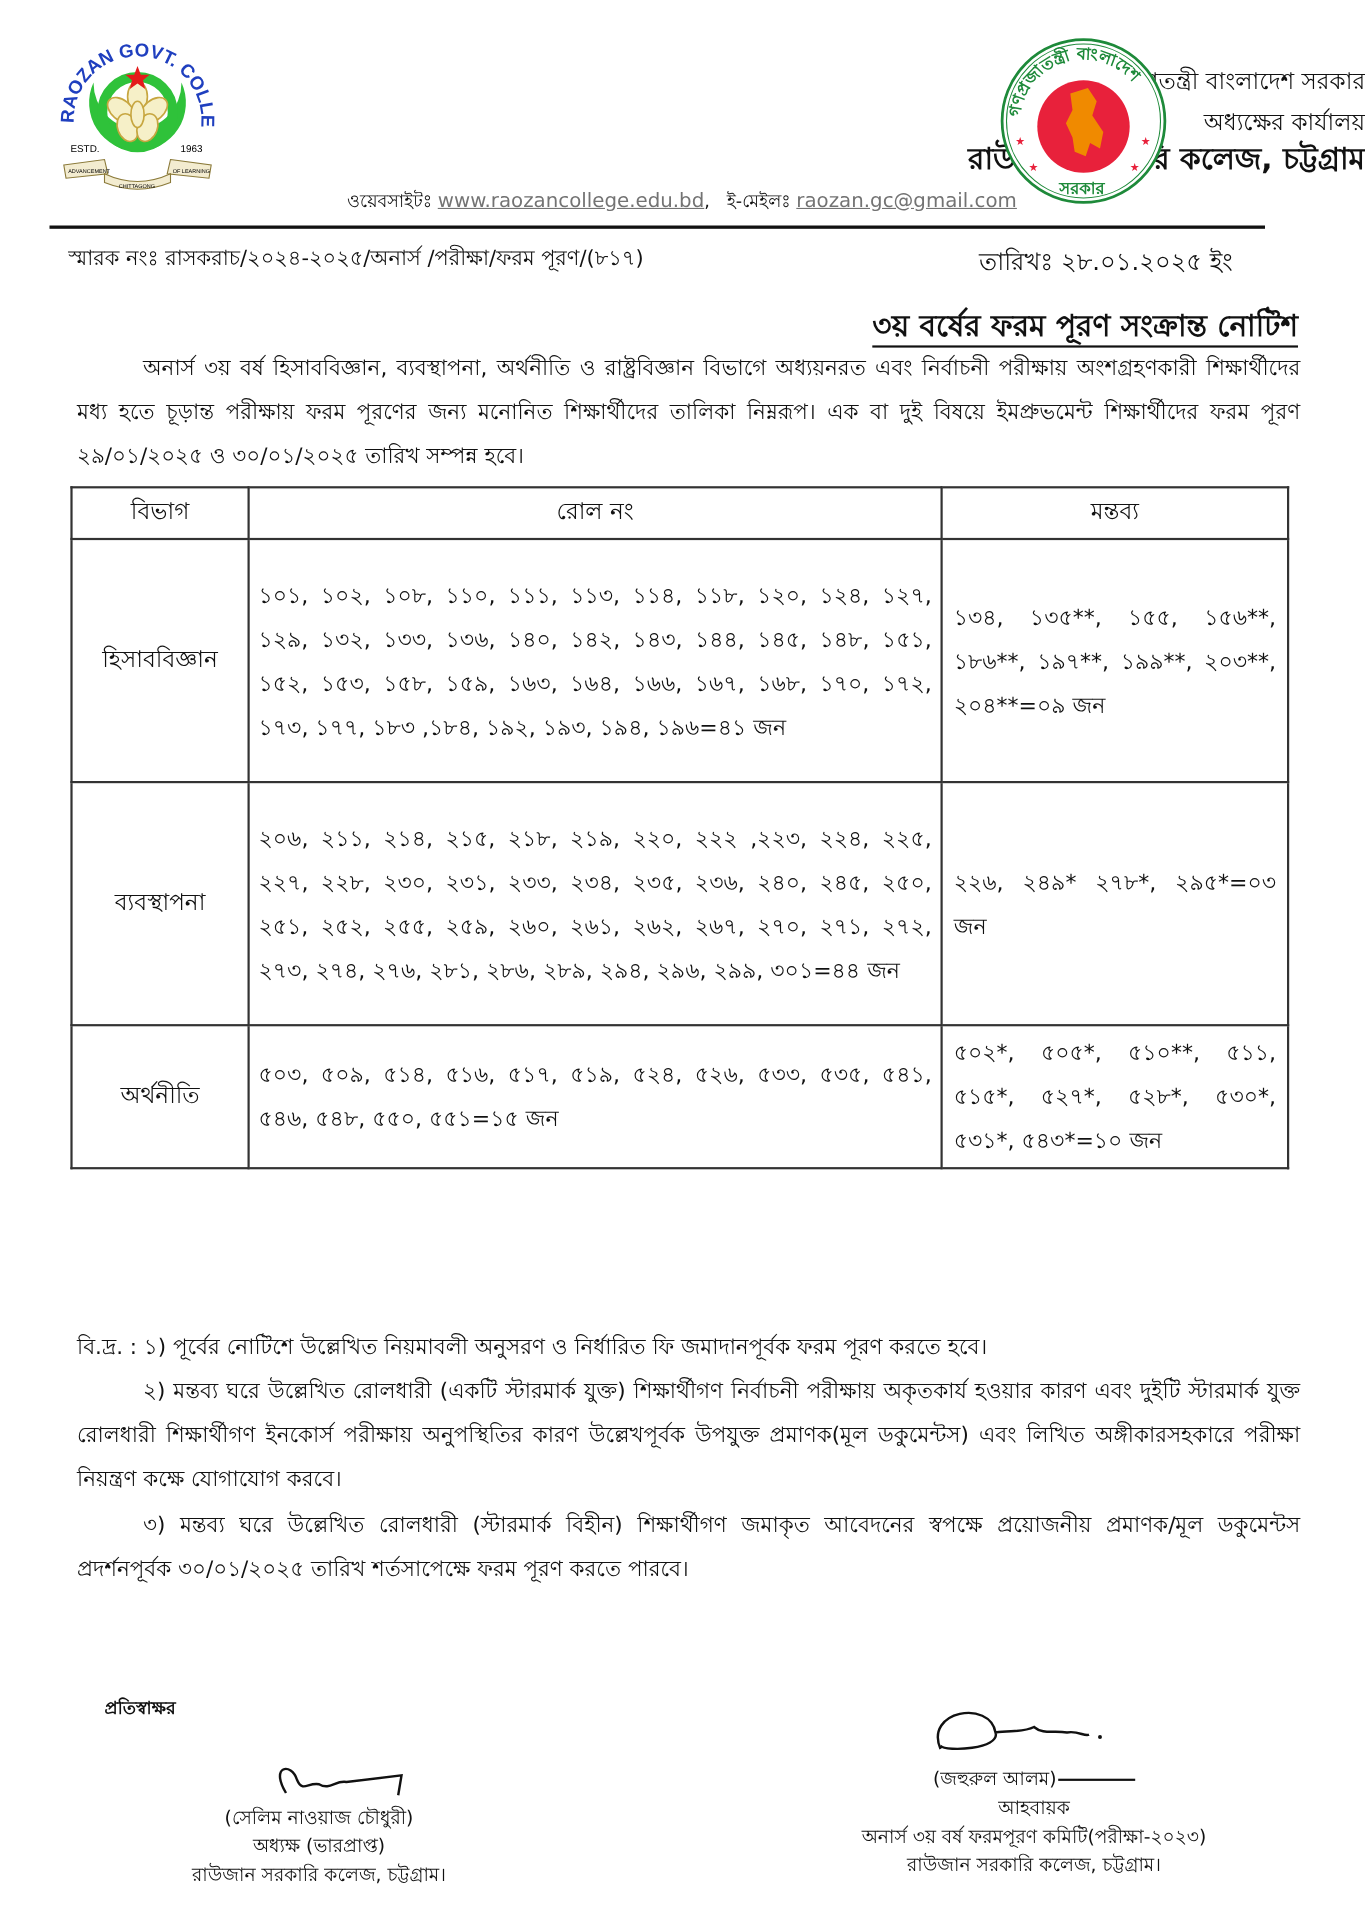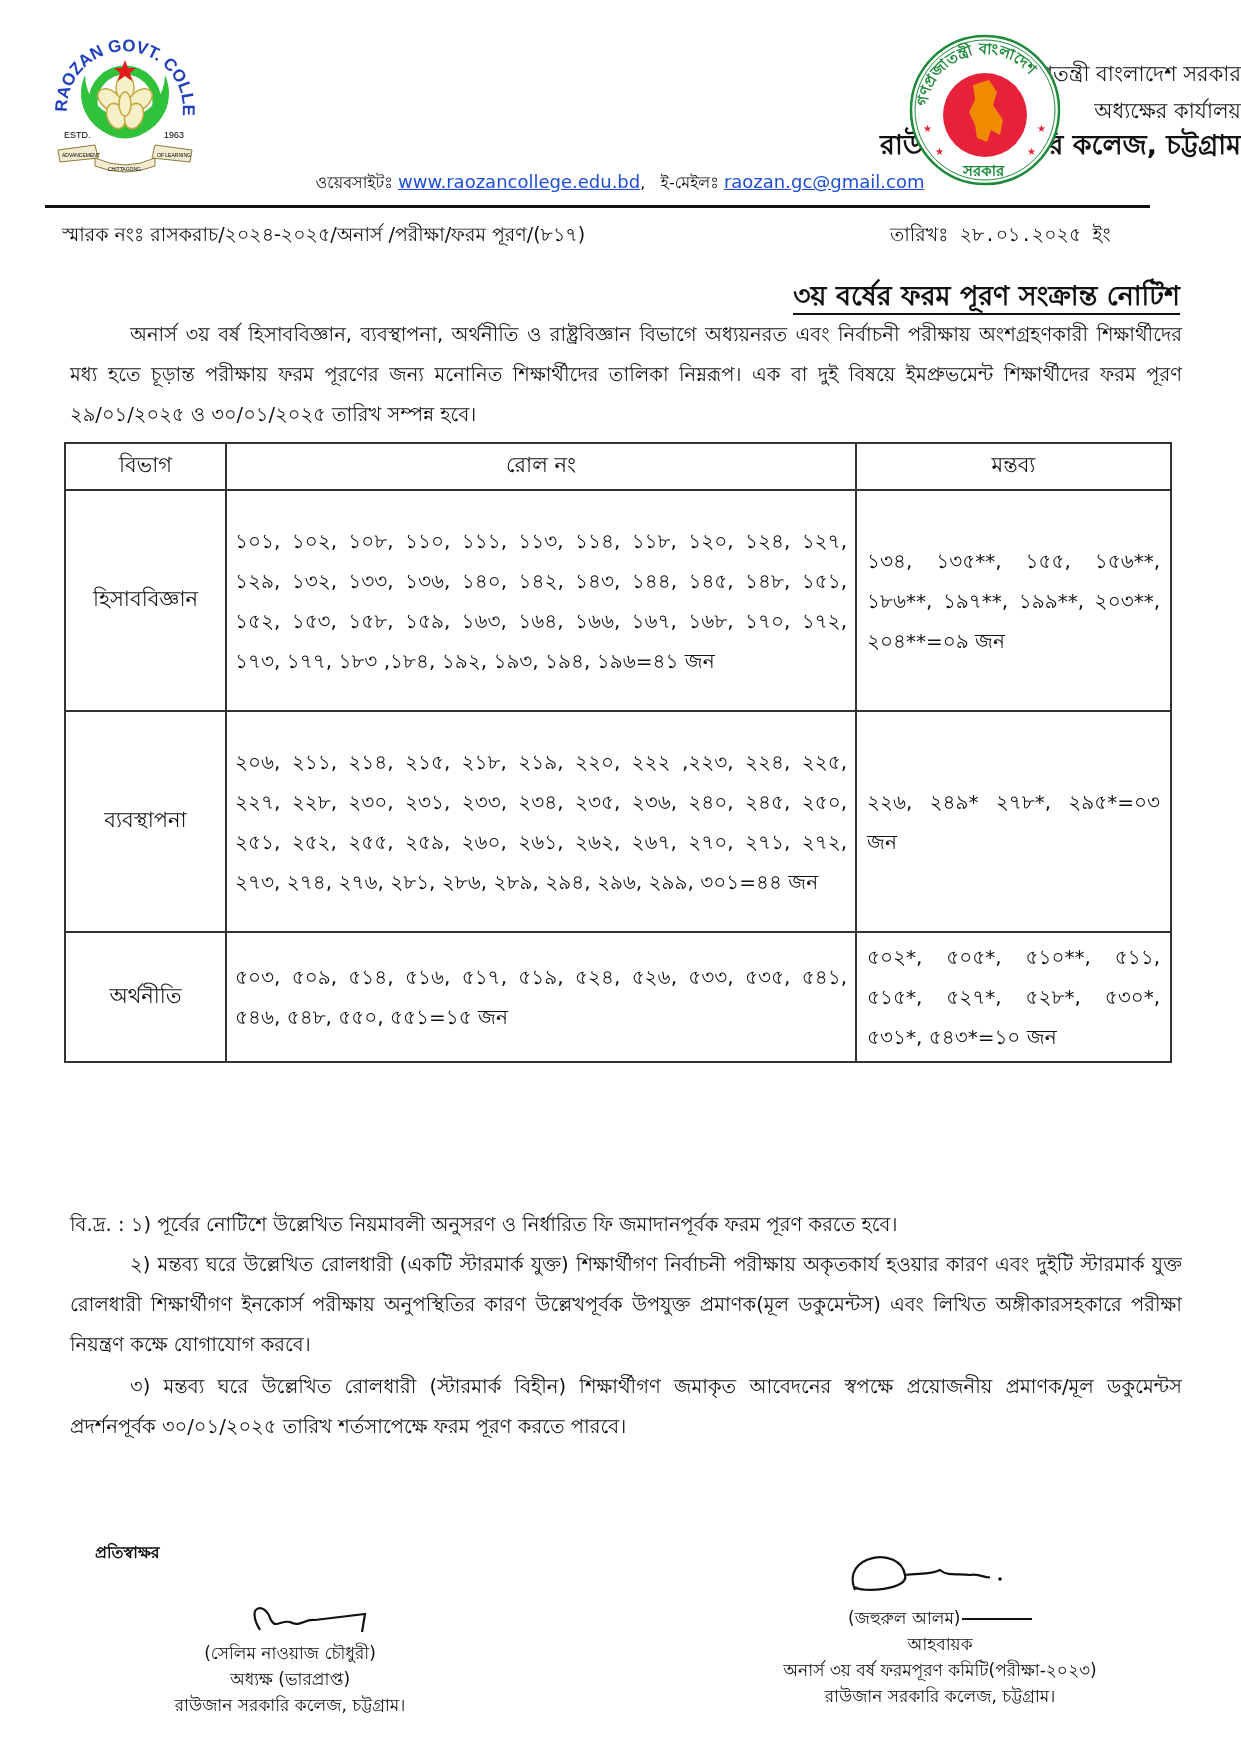--- a/index.html
+++ b/index.html
@@ -9,24 +9,24 @@
   }
   .abs { position: absolute; }
   
   .logo-left { left: 50px; top: 20px; width: 150px; height: 160px; }
   .logo-right { left: 905px; top: 30px; width: 160px; height: 160px; }
   .hdr-line { left: 0; width: 1241px; text-align: right; }
   .hdr1 { top: 58px; font-size: 21px; }
   .hdr2 { top: 95px; font-size: 21px; }
   .hdr3 { top: 124px; font-size: 27px; font-weight: bold; }
   .hdr4 { top: 170px; font-size: 16px; left: 170px; width: 900px; text-align: center; }
-  .hdr4 a { color: #1d4ed8; text-decoration: underline; font-size: 18px; }
+  .hdr4 a { color: #737373; text-decoration: underline; font-size: 18px; }
   .rule { left: 45px; top: 205px; width: 1105px; height: 3px; background: #111; }
   .memo { left: 62px; top: 220px; font-size: 19px; }
-  .date { left: 890px; top: 220px; font-size: 19px; font-family: Liberation Mono, monospace; }
+  .date { left: 890px; top: 220px; font-size: 22px; }
   .title { left: 0; width: 1180px; top: 275px; text-align: right; font-size: 27px; font-weight: bold; }
   .title span { border-bottom: 2px solid #111; padding-bottom: 2px; }
   .intro { left: 70px; top: 315px; width: 1112px; font-size: 19.5px; line-height: 40px; text-align: justify; }
   .intro p { margin: 0; }
   .indent { text-indent: 60px; }
   
   table.rolls {
     position: absolute; left: 64px; top: 442px; width: 1108px; border-collapse: collapse;
     font-size: 20px;
   }

